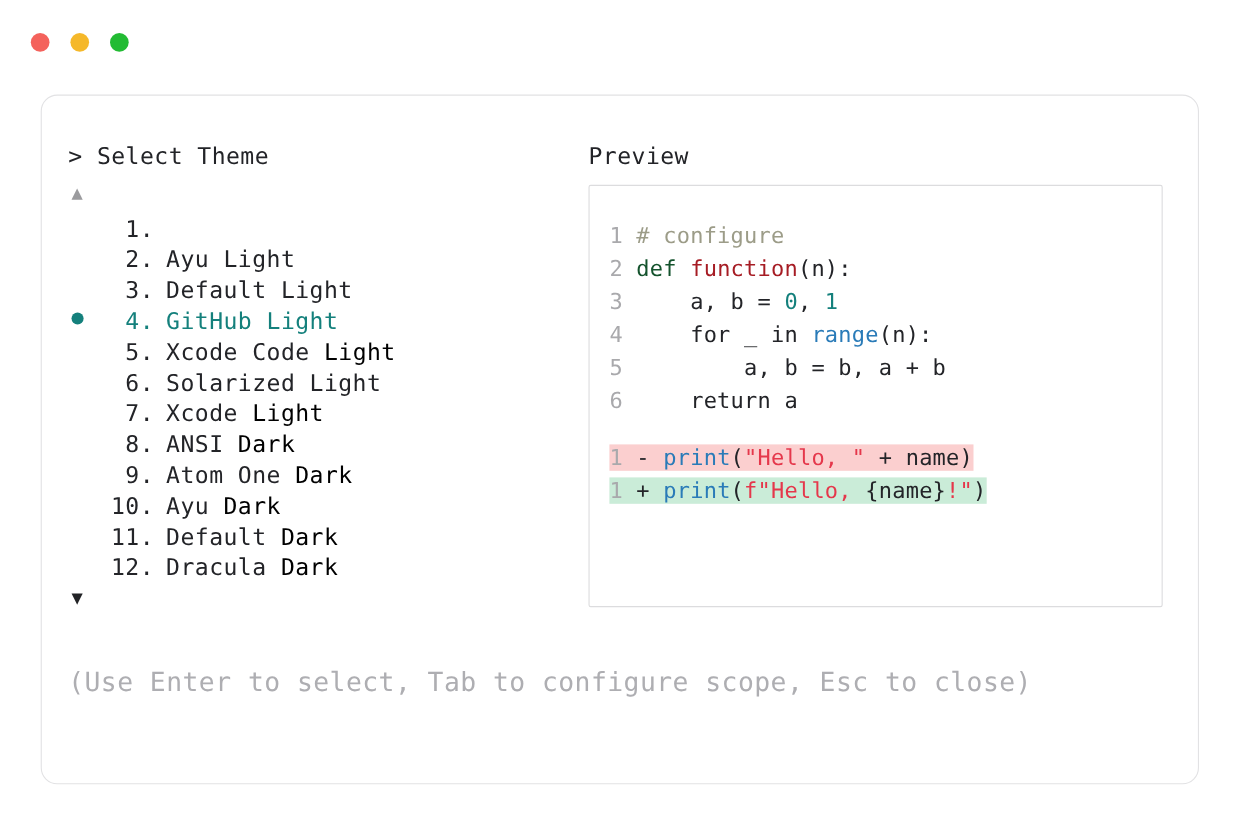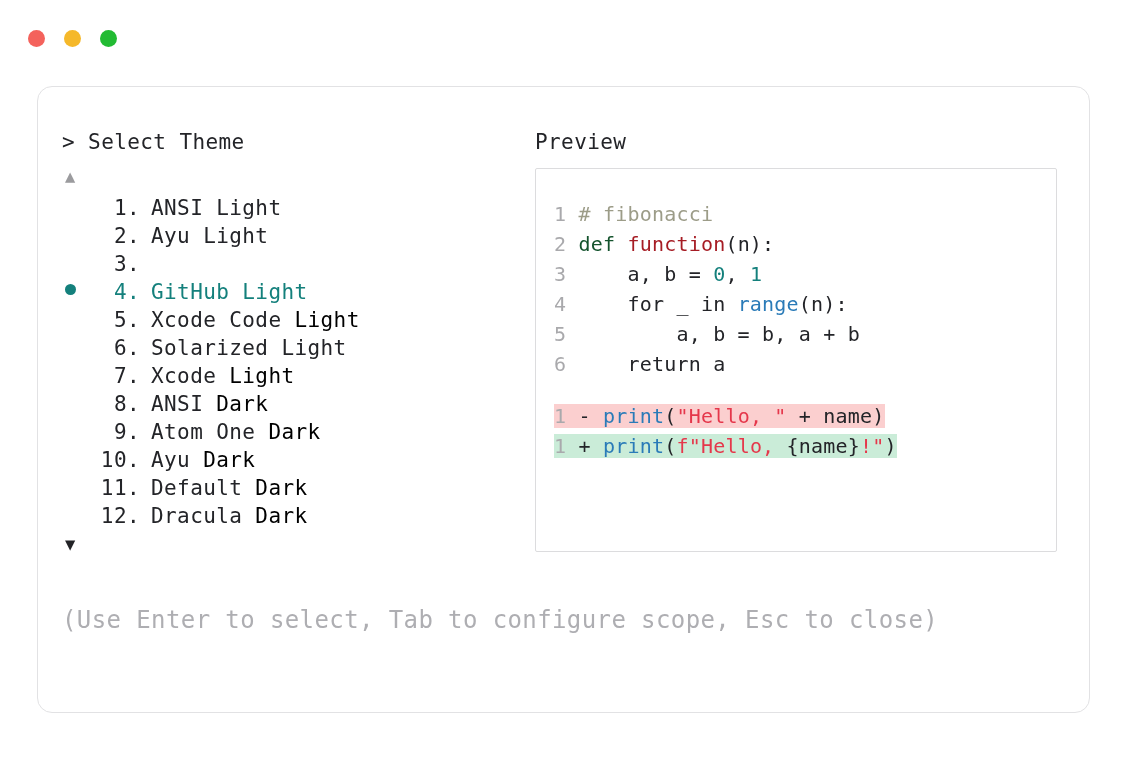--- a/index.html
+++ b/index.html
@@ -206,43 +206,43 @@
 
 <div class="card">
   <div class="cols">
 
     <div class="left-col">
       <div class="col-title">&gt; Select Theme</div>
 
       <div class="scroll-arrow scroll-up">▲</div>
 
       <div class="theme-list" id="theme-list">
-          <div class="theme-item"><span class="bullet-slot"></span><span class="idx">1.</span><span class="theme-name">ANSI Light</span></div>
+          <div class="theme-item"><span class="bullet-slot"></span><span class="idx">1.</span></div>
           <div class="theme-item"><span class="bullet-slot"></span><span class="idx">2.</span><span class="theme-name">Ayu Light</span></div>
-          <div class="theme-item"><span class="bullet-slot"></span><span class="idx">3.</span></div>
+          <div class="theme-item"><span class="bullet-slot"></span><span class="idx">3.</span><span class="theme-name">Default Light</span></div>
           <div class="theme-item selected" style="color: rgb(20, 128, 124);"><span class="bullet-slot"><span class="bullet" style="background: rgb(20, 128, 124);"></span></span><span class="idx">4.</span><span class="theme-name">GitHub Light</span></div>
           <div class="theme-item"><span class="bullet-slot"></span><span class="idx">5.</span><span class="theme-name">Xcode Code </span><span class="variant muted">Light</span></div>
           <div class="theme-item"><span class="bullet-slot"></span><span class="idx">6.</span><span class="theme-name">Solarized Light</span></div>
           <div class="theme-item"><span class="bullet-slot"></span><span class="idx">7.</span><span class="theme-name">Xcode </span><span class="variant muted">Light</span></div>
           <div class="theme-item"><span class="bullet-slot"></span><span class="idx">8.</span><span class="theme-name">ANSI </span><span class="variant muted">Dark</span></div>
           <div class="theme-item"><span class="bullet-slot"></span><span class="idx">9.</span><span class="theme-name">Atom One </span><span class="variant muted">Dark</span></div>
           <div class="theme-item"><span class="bullet-slot"></span><span class="idx">10.</span><span class="theme-name">Ayu </span><span class="variant muted">Dark</span></div>
           <div class="theme-item"><span class="bullet-slot"></span><span class="idx">11.</span><span class="theme-name">Default </span><span class="variant muted">Dark</span></div>
           <div class="theme-item"><span class="bullet-slot"></span><span class="idx">12.</span><span class="theme-name">Dracula </span><span class="variant muted">Dark</span></div>
         </div>
 
       <div class="scroll-arrow scroll-down">▼</div>
     </div>
 
     <div class="right-col">
       <div class="col-title">Preview</div>
 
       <div class="preview-box">
         <div id="code-lines">
-            <div class="code-line"><span class="lineno">1 </span><span class="code-body"><span class="tok-comment"># fibonacci</span></span></div>
+            <div class="code-line"><span class="lineno">1 </span><span class="code-body"><span class="tok-comment"># configure</span></span></div>
             <div class="code-line"><span class="lineno">2 </span><span class="code-body"><span class="tok-kw">def </span><span class="tok-fn">function</span><span class="tok-punct">(n):</span></span></div>
             <div class="code-line"><span class="lineno">3 </span><span class="code-body"><span class="tok-plain">    a, b = </span><span class="tok-num">0</span><span class="tok-plain">, </span><span class="tok-num">1</span></span></div>
             <div class="code-line"><span class="lineno">4 </span><span class="code-body"><span class="tok-plain">    for _ in </span><span class="tok-builtin">range</span><span class="tok-punct">(n):</span></span></div>
             <div class="code-line"><span class="lineno">5 </span><span class="code-body"><span class="tok-plain">        a, b = b, a + b</span></span></div>
             <div class="code-line"><span class="lineno">6 </span><span class="code-body"><span class="tok-plain">    return a</span></span></div>
           </div>
         <div class="code-line blank"></div>
         <div id="diff-lines">
             <div class="diff-line diff-del"><span class="diff-inner" style="background: rgb(251, 207, 207);"><span class="lineno">1 </span><span class="diff-marker">- </span><span class="tok-builtin">print</span><span class="tok-punct">(</span><span class="tok-str">"Hello, "</span><span class="tok-plain"> + name)</span></span></div>
             <div class="diff-line diff-add"><span class="diff-inner" style="background: rgb(202, 236, 216);"><span class="lineno">1 </span><span class="diff-marker">+ </span><span class="tok-builtin">print</span><span class="tok-punct">(</span><span class="tok-str">f"Hello, </span><span class="tok-plain">{name}</span><span class="tok-str">!"</span><span class="tok-punct">)</span></span></div>

